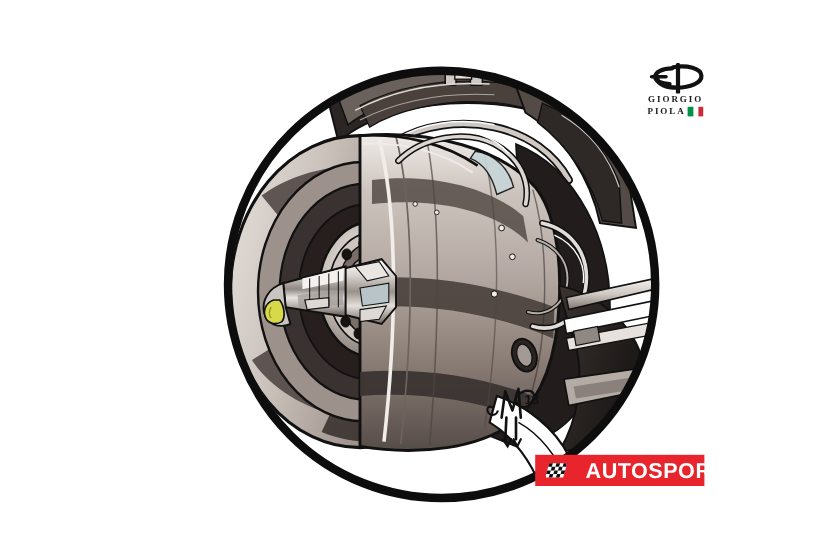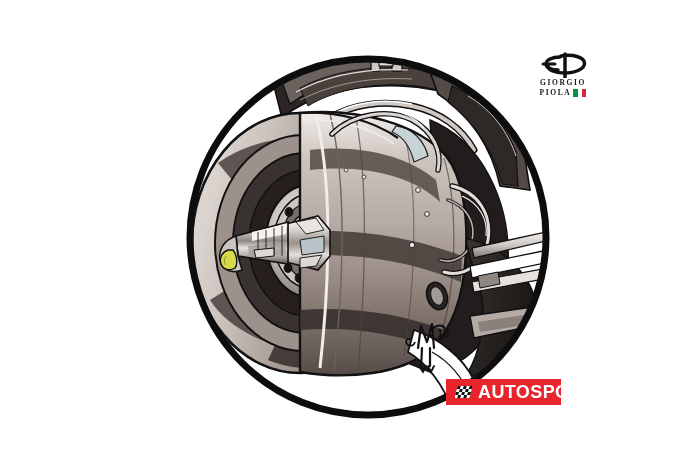--- a/index.html
+++ b/index.html
@@ -69,27 +69,27 @@
     width: 33.33%;
     height: 8px;
     vertical-align: top;
   }
 
   
   #autosport {
     position: absolute;
     left: 446px;
     top: 379px;
-    width: 115px;
+    width: 141px;
     height: 26px;
     display: flex;
     align-items: center;
     padding-left: 9px;
     box-sizing: border-box;
-    gap: 6px;
+    gap: 16px;
   }
   #checker-flag {
     width: 17px;
     height: 14px;
     flex: 0 0 auto;
   }
   #autosport-word {
     font-family: "Liberation Sans", sans-serif;
     font-size: 18px;
     font-weight: bold;

